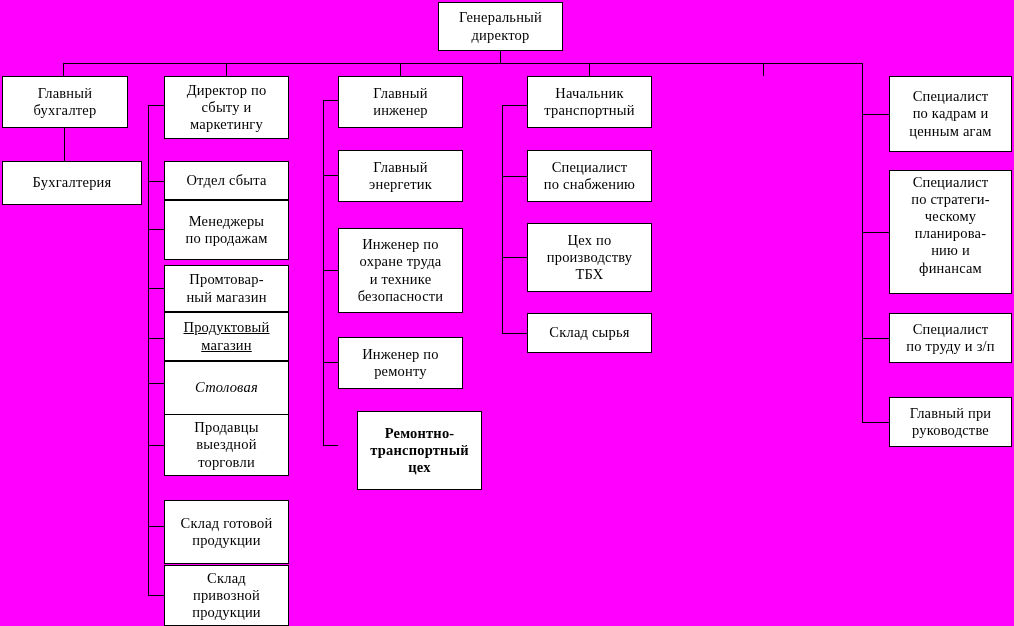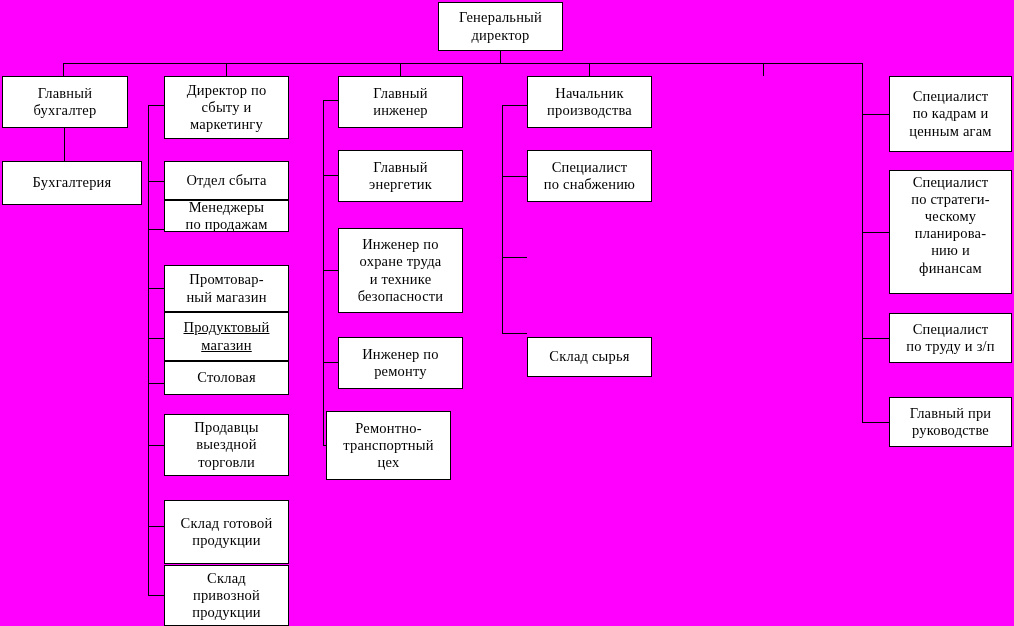--- a/index.html
+++ b/index.html
@@ -100,55 +100,58 @@
 директор</div>
 
   <div class="node" style="left:2px; top:76px; width:126px; height:52px;">Главный
 бухгалтер</div>
   <div class="node" style="left:2px; top:161px; width:140px; height:44px;">Бухгалтерия</div>
 
   <div class="node" style="left:164px; top:76px; width:125px; height:63px;">Директор по
 сбыту и
 маркетингу</div>
   <div class="node" style="left:164px; top:161px; width:125px; height:39px;">Отдел сбыта</div>
-  <div class="node" style="left:164px; top:200px; width:125px; height:32px;">Менеджеры
+  <div class="node" style="left:164px; top:200px; width:125px; height:60px;">Менеджеры
 по продажам</div>
   <div class="node" style="left:164px; top:265px; width:125px; height:47px;">Промтовар-
 ный магазин</div>
   <div class="node" style="left:164px; top:312px; width:125px; height:49px;text-decoration:underline;">Продуктовый
 магазин</div>
-  <div class="node" style="left:164px; top:361px; width:125px; height:34px;">Столовая</div>
+  <div class="node" style="left:164px; top:361px; width:125px; height:54px;font-style:italic;">Столовая</div>
   <div class="node" style="left:164px; top:414px; width:125px; height:62px;">Продавцы
 выездной
 торговли</div>
   <div class="node" style="left:164px; top:500px; width:125px; height:64px;">Склад готовой
 продукции</div>
   <div class="node" style="left:164px; top:565px; width:125px; height:61px;">Склад
 привозной
 продукции</div>
 
   <div class="node" style="left:338px; top:76px; width:125px; height:52px;">Главный
 инженер</div>
   <div class="node" style="left:338px; top:150px; width:125px; height:52px;">Главный
 энергетик</div>
   <div class="node" style="left:338px; top:228px; width:125px; height:85px;">Инженер по
 охране труда
 и технике
 безопасности</div>
   <div class="node" style="left:338px; top:337px; width:125px; height:52px;">Инженер по
 ремонту</div>
-  <div class="node" style="left:326px; top:411px; width:125px; height:69px;">Ремонтно-
+  <div class="node" style="left:357px; top:411px; width:125px; height:79px;font-weight:bold;">Ремонтно-
 транспортный
 цех</div>
 
   <div class="node" style="left:527px; top:76px; width:125px; height:52px;">Начальник
-производства</div>
+транспортный</div>
   <div class="node" style="left:527px; top:150px; width:125px; height:52px;">Специалист
 по снабжению</div>
-  <div class="node" style="left:527px; top:313px; width:125px; height:40px;margin-top:24px;">Склад сырья</div>
+  <div class="node" style="left:527px; top:223px; width:125px; height:69px;">Цех по
+производству
+ТБХ</div>
+  <div class="node" style="left:527px; top:313px; width:125px; height:40px;">Склад сырья</div>
 
 
   <div class="node" style="left:889px; top:76px; width:123px; height:76px;">Специалист
 по кадрам и
 ценным агам</div>
   <div class="node overflow" style="left:889px; top:170px; width:123px; height:124px;">
     <span>Специалист
 по стратеги-
 ческому
 планирова-

